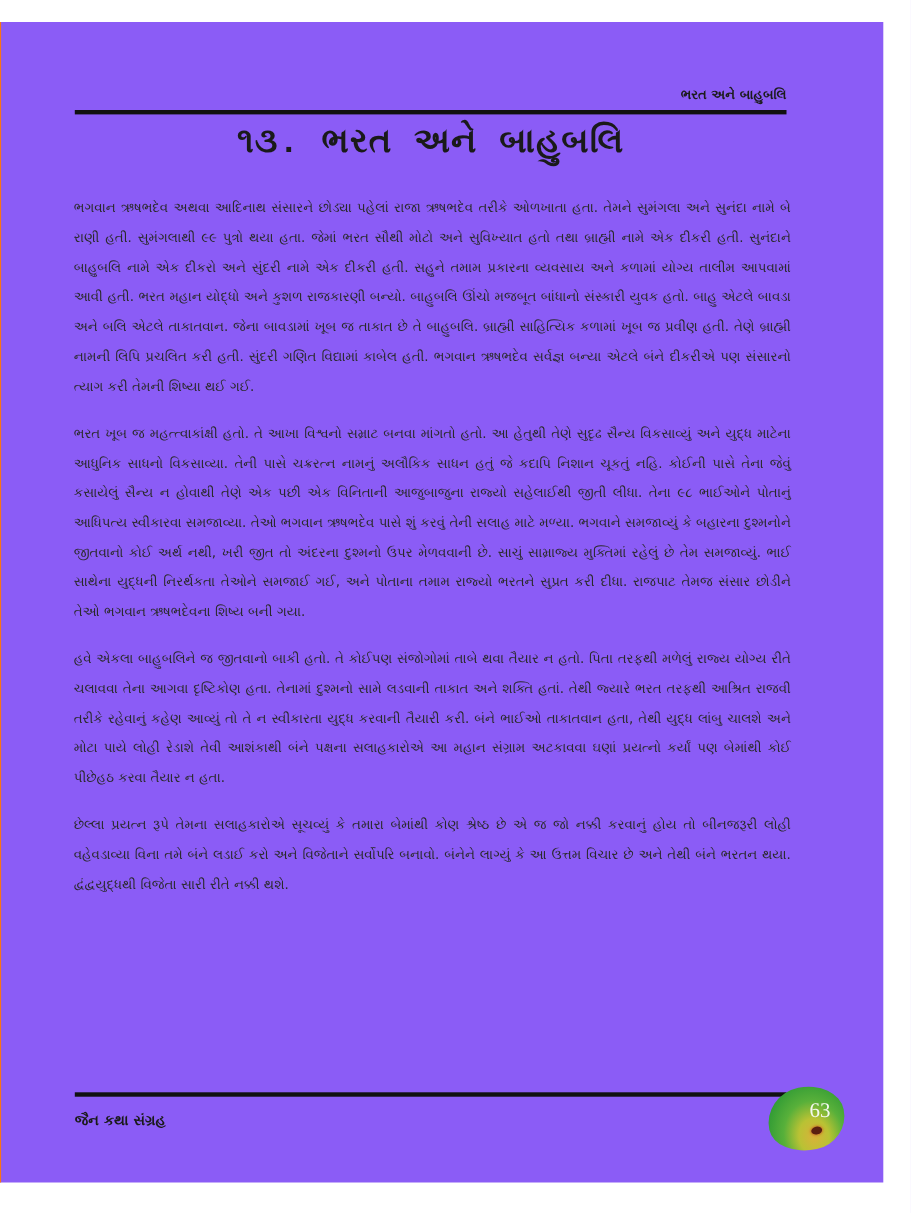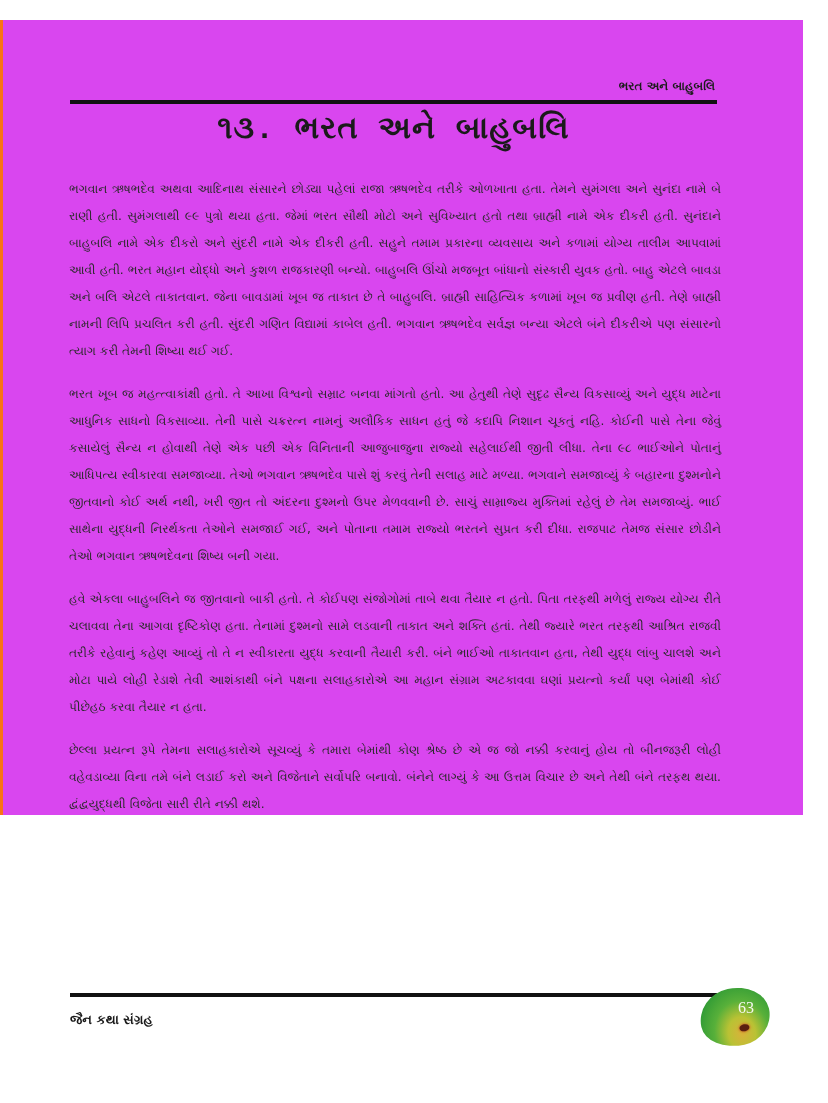--- a/index.html
+++ b/index.html
@@ -12,23 +12,23 @@
   }
   body {
     position: relative;
     font-family: "DejaVu Sans", sans-serif;
   }
   .page {
     position: absolute;
     left: 0;
     top: 20px;
     width: 803px;
-    height: 795px;
-    background: #d946ef;
-    border-left: 3px solid #f97316;
+    height: 1055px;
+    background: #8b5cf6;
+    border-left: 1px solid #f97316;
     box-sizing: border-box;
   }
   .running-head {
     position: absolute;
     right: 88px;
     top: 59px;
     font-size: 12px;
     font-weight: bold;
     color: #1c1c1c;
   }
@@ -100,39 +100,39 @@
     height: 7px;
     border-radius: 50%;
     background: #5a1f10;
     box-shadow: 0 0 2px 1px #c77a2a;
   }
   .page-number {
     position: absolute;
     left: 735px;
     top: 979px;
     font-family: "Liberation Serif", serif;
-    font-size: 16px;
+    font-size: 19px;
     color: #f4f8f0;
   }
 </style>
 </head>
 <body>
 
 <div class="page">
 
   <div class="running-head">ભરત અને બાહુબલિ</div>
   <div class="rule-top"></div>
 
   <h1 class="chapter-title" style="margin:0;font-family:Liberation Mono, monospace;">૧૩. ભરત અને બાહુબલિ</h1>
 
   <div class="body-text">
     <p>ભગવાન ઋષભદેવ અથવા આદિનાથ સંસારને છોડ્યા પહેલાં રાજા ઋષભદેવ તરીકે ઓળખાતા હતા. તેમને સુમંગલા અને સુનંદા નામે બે રાણી હતી. સુમંગલાથી ૯૯ પુત્રો થયા હતા. જેમાં ભરત સૌથી મોટો અને સુવિખ્યાત હતો તથા બ્રાહ્મી નામે એક દીકરી હતી. સુનંદાને બાહુબલિ નામે એક દીકરો અને સુંદરી નામે એક દીકરી હતી. સહુને તમામ પ્રકારના વ્યવસાય અને કળામાં યોગ્ય તાલીમ આપવામાં આવી હતી. ભરત મહાન યોદ્ધો અને કુશળ રાજકારણી બન્યો. બાહુબલિ ઊંચો મજબૂત બાંધાનો સંસ્કારી યુવક હતો. બાહુ એટલે બાવડા અને બલિ એટલે તાકાતવાન. જેના બાવડામાં ખૂબ જ તાકાત છે તે બાહુબલિ. બ્રાહ્મી સાહિત્યિક કળામાં ખૂબ જ પ્રવીણ હતી. તેણે બ્રાહ્મી નામની લિપિ પ્રચલિત કરી હતી.  સુંદરી ગણિત વિદ્યામાં કાબેલ હતી. ભગવાન ઋષભદેવ સર્વજ્ઞ બન્યા એટલે બંને દીકરીએ પણ સંસારનો ત્યાગ કરી તેમની શિષ્યા થઈ ગઈ.</p>
     <p>ભરત ખૂબ જ મહત્ત્વાકાંક્ષી હતો. તે આખા વિશ્વનો સમ્રાટ બનવા માંગતો હતો. આ હેતુથી તેણે સુદૃઢ સૈન્ય વિકસાવ્યું અને યુદ્ધ માટેના આધુનિક સાધનો વિકસાવ્યા. તેની પાસે ચક્રરત્ન નામનું અલૌકિક સાધન હતું જે કદાપિ નિશાન ચૂકતું નહિ. કોઈની પાસે તેના જેવું કસાયેલું સૈન્ય ન હોવાથી તેણે એક પછી એક વિનિતાની આજુબાજુના રાજ્યો સહેલાઈથી જીતી લીધા. તેના ૯૮ ભાઈઓને પોતાનું આધિપત્ય સ્વીકારવા સમજાવ્યા. તેઓ ભગવાન ઋષભદેવ પાસે શું કરવું તેની સલાહ માટે મળ્યા. ભગવાને સમજાવ્યું કે બહારના દુશ્મનોને જીતવાનો કોઈ અર્થ નથી, ખરી જીત તો અંદરના દુશ્મનો ઉપર મેળવવાની છે. સાચું સામ્રાજ્ય મુક્તિમાં રહેલું છે તેમ સમજાવ્યું. ભાઈ સાથેના યુદ્ધની નિરર્થકતા તેઓને સમજાઈ ગઈ, અને પોતાના તમામ રાજ્યો ભરતને સુપ્રત કરી દીધા. રાજપાટ તેમજ સંસાર છોડીને તેઓ ભગવાન ઋષભદેવના શિષ્ય બની ગયા.</p>
     <p>હવે એકલા બાહુબલિને જ જીતવાનો બાકી હતો. તે કોઈપણ સંજોગોમાં તાબે થવા તૈયાર ન હતો. પિતા તરફથી મળેલું રાજ્ય યોગ્ય રીતે ચલાવવા તેના આગવા દૃષ્ટિકોણ હતા. તેનામાં દુશ્મનો સામે લડવાની તાકાત અને શક્તિ હતાં. તેથી જ્યારે ભરત તરફથી આશ્રિત રાજવી તરીકે રહેવાનું કહેણ આવ્યું તો તે ન સ્વીકારતા યુદ્ધ કરવાની તૈયારી કરી. બંને ભાઈઓ તાકાતવાન હતા, તેથી યુદ્ધ લાંબુ ચાલશે અને મોટા પાયે લોહી રેડાશે તેવી આશંકાથી બંને પક્ષના સલાહકારોએ આ મહાન સંગ્રામ અટકાવવા ઘણાં પ્રયત્નો કર્યાં પણ બેમાંથી કોઈ પીછેહઠ કરવા તૈયાર ન હતા.</p>
-    <p>છેલ્લા પ્રયત્ન રૂપે તેમના સલાહકારોએ સૂચવ્યું કે તમારા બેમાંથી કોણ શ્રેષ્ઠ છે એ જ જો નક્કી કરવાનું હોય તો બીનજરૂરી લોહી વહેવડાવ્યા વિના તમે બંને લડાઈ કરો અને વિજેતાને સર્વોપરિ બનાવો. બંનેને લાગ્યું કે આ ઉત્તમ વિચાર છે અને તેથી બંને તરફથ થયા. દ્વંદ્વયુદ્ધથી વિજેતા સારી રીતે નક્કી થશે.</p>
+    <p>છેલ્લા પ્રયત્ન રૂપે તેમના સલાહકારોએ સૂચવ્યું કે તમારા બેમાંથી કોણ શ્રેષ્ઠ છે એ જ જો નક્કી કરવાનું હોય તો બીનજરૂરી લોહી વહેવડાવ્યા વિના તમે બંને લડાઈ કરો અને વિજેતાને સર્વોપરિ બનાવો. બંનેને લાગ્યું કે આ ઉત્તમ વિચાર છે અને તેથી બંને ભરતન થયા. દ્વંદ્વયુદ્ધથી વિજેતા સારી રીતે નક્કી થશે.</p>
   </div>
 
   <div class="rule-bottom"></div>
   <div class="footer-title">જૈન કથા સંગ્રહ</div>
 
   <div class="page-badge">
     <span class="hole"></span>
   </div>
   <div class="page-number">63</div>
 

